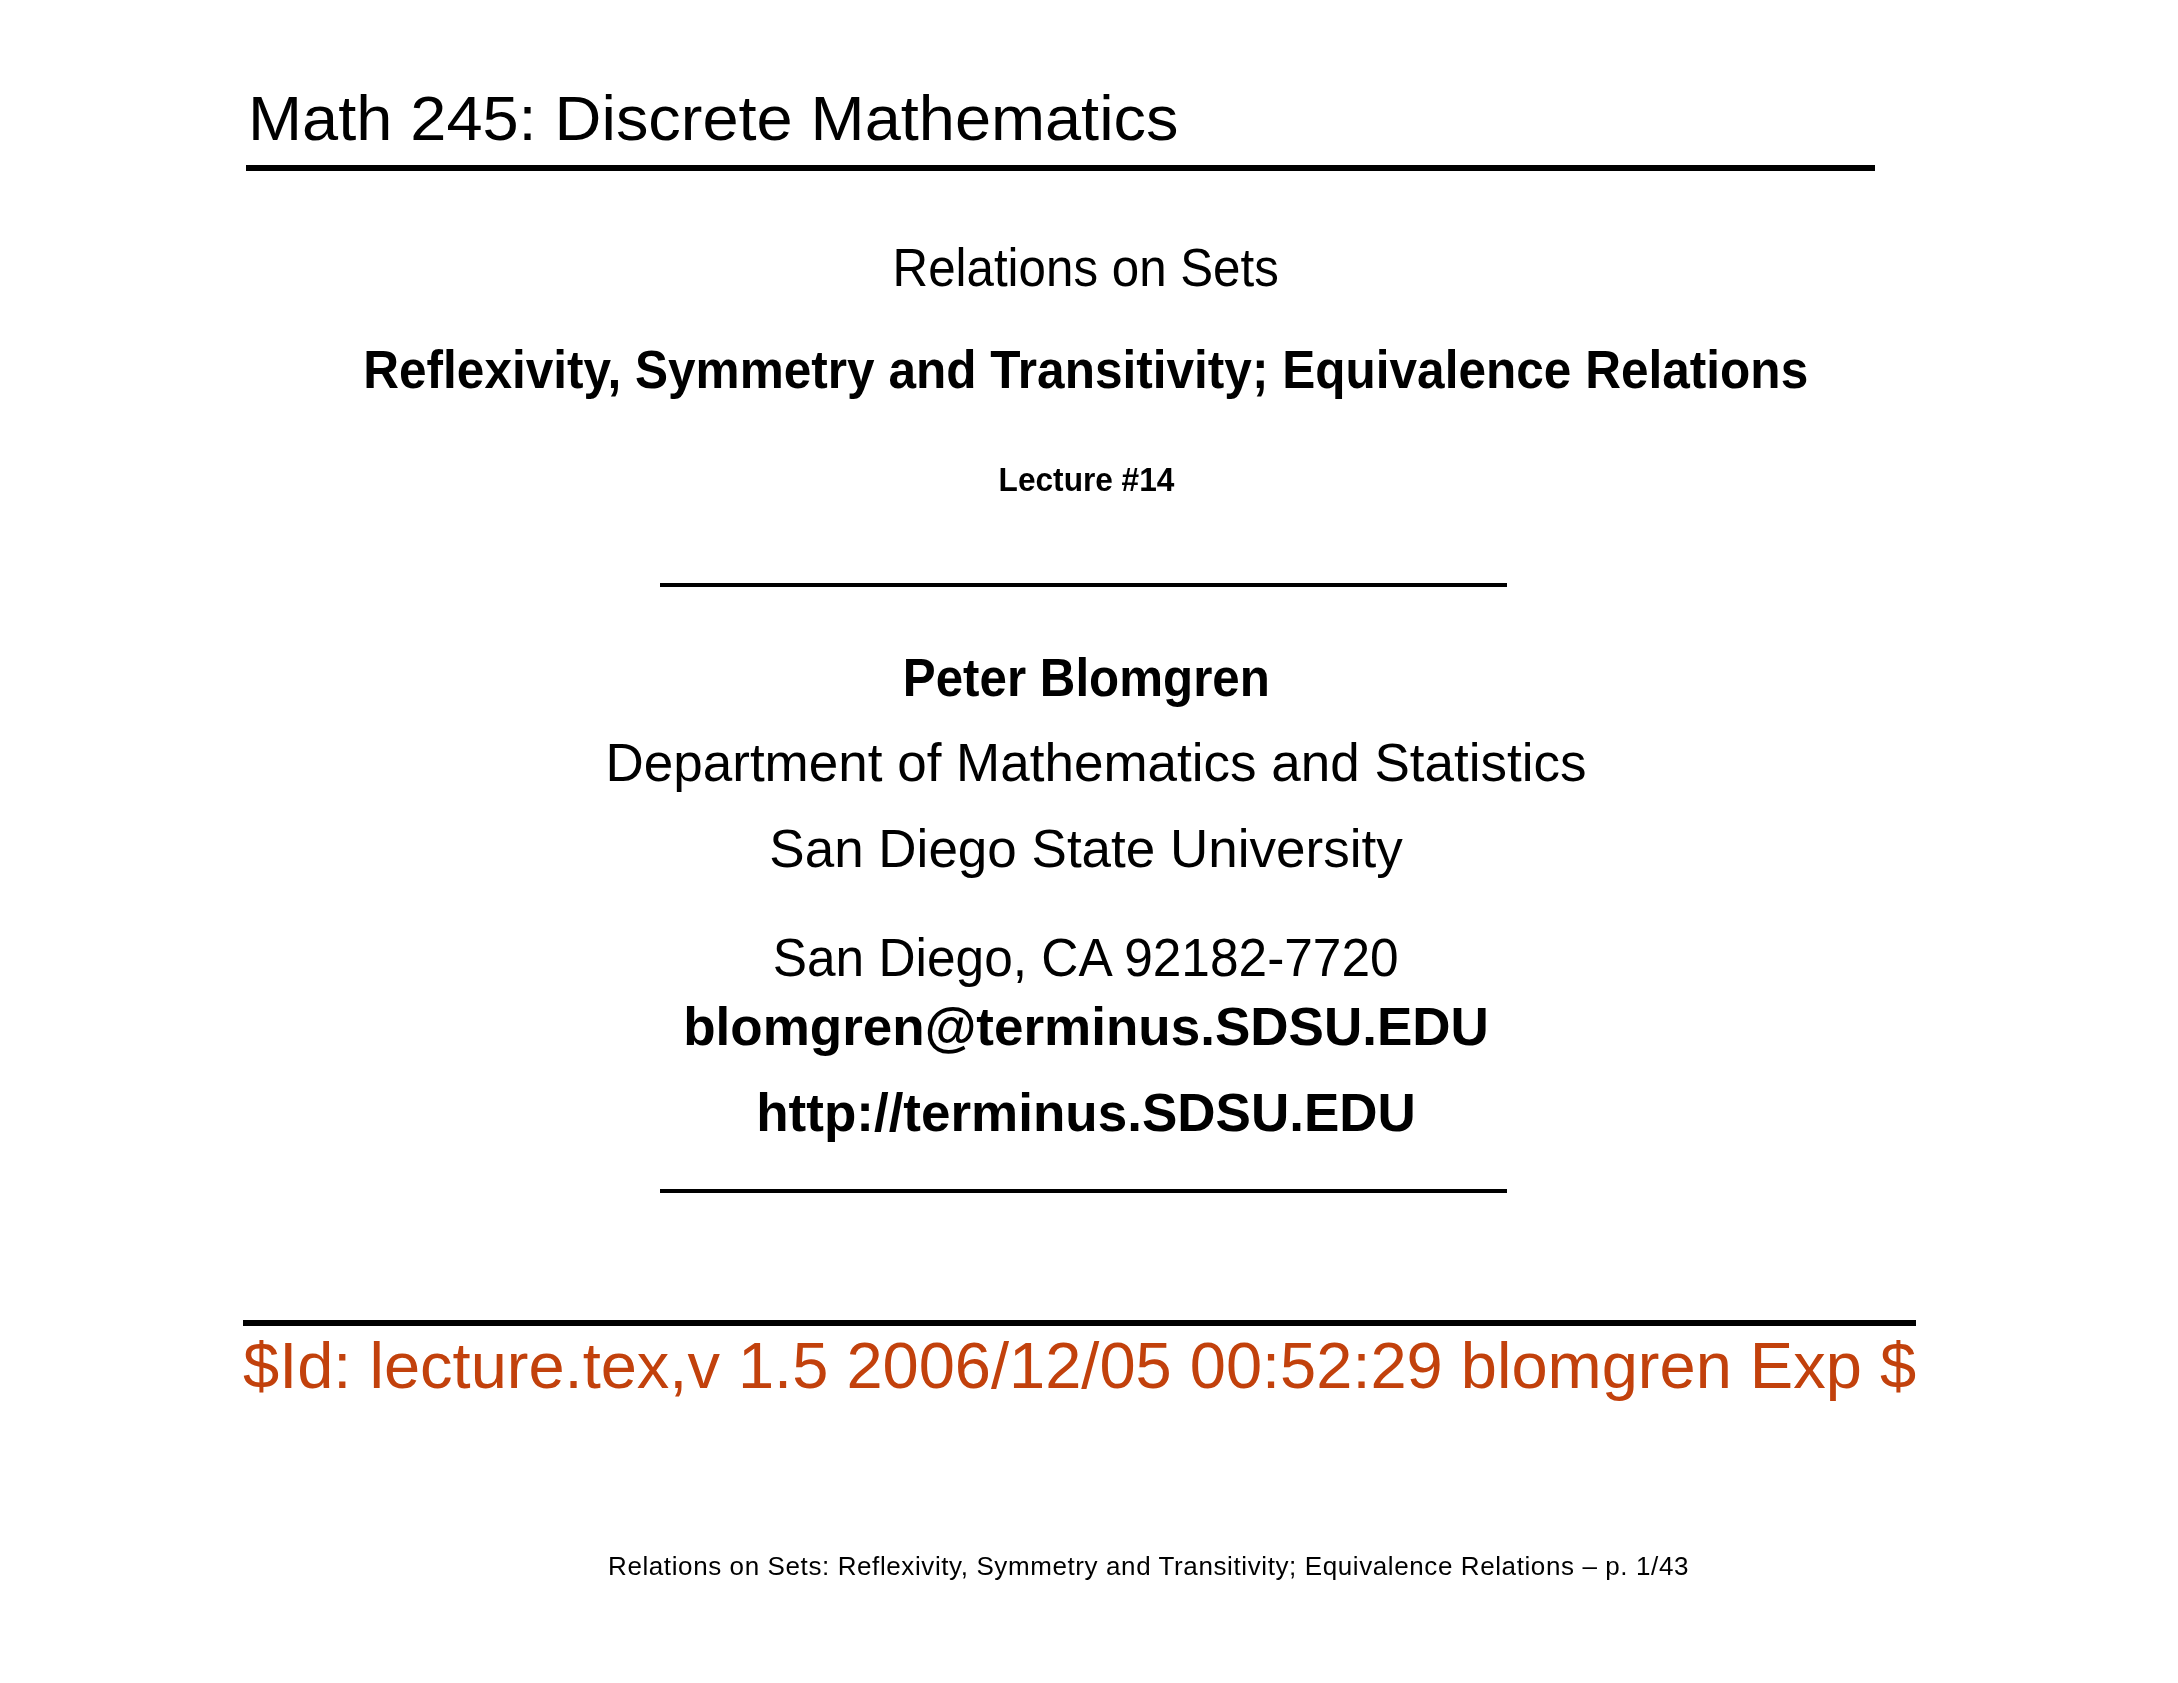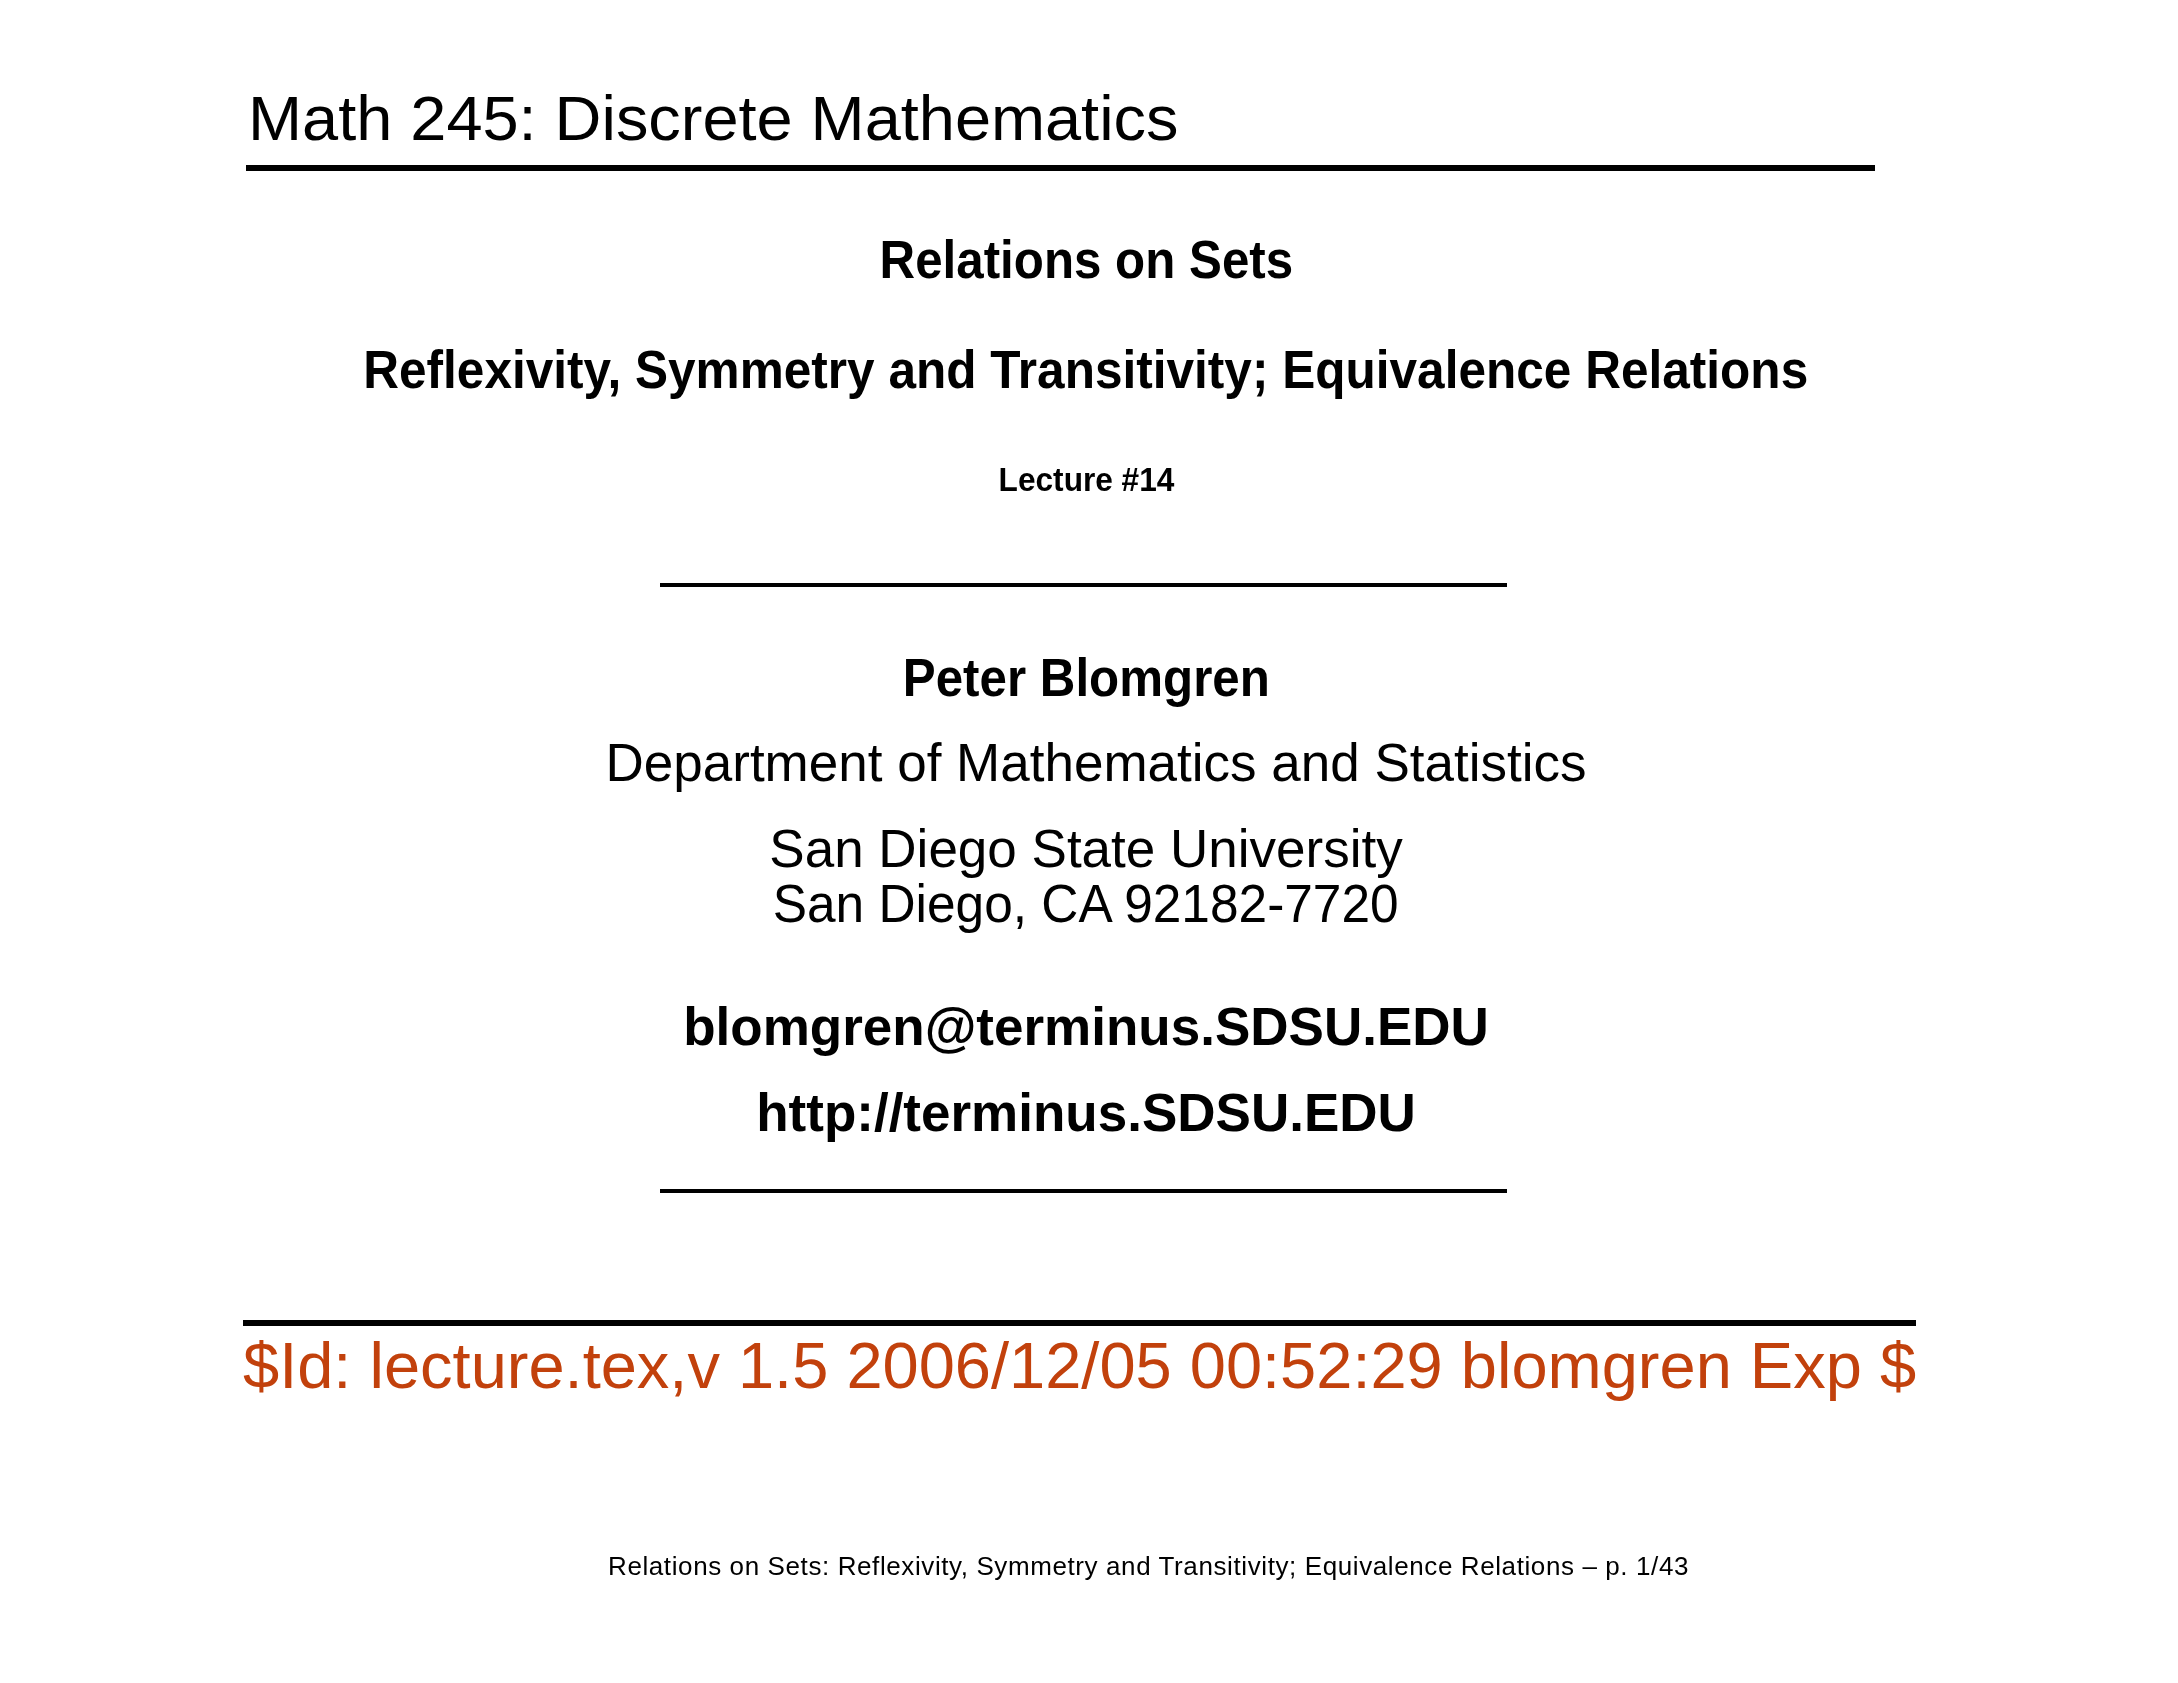--- a/index.html
+++ b/index.html
@@ -36,36 +36,36 @@
     left: 248px;
     top: 81px;
     font-size: 63px;
     line-height: 75px;
     font-weight: normal;
     transform-origin: 0 50%;
     transform: scaleX(1.03);
   }
   #header-rule { left: 246px; top: 165px; width: 1629px; height: 6px; }
 
-  #subtitle-1 { top: 228px; font-size: 53px; line-height: 63px; font-weight: bold; }
+  #subtitle-1 { top: 236px; font-size: 53px; line-height: 63px; font-weight: normal; }
   #subtitle-1 > span { transform: scaleX(0.93); }
   #subtitle-2 { top: 338px; font-size: 53px; line-height: 63px; font-weight: bold; }
   #subtitle-2 > span { transform: scaleX(0.935); }
   #lecture-number { top: 448px; font-size: 34px; line-height: 63px; font-weight: bold; }
   #lecture-number > span { transform: scaleX(0.93); }
 
   #rule-upper { left: 660px; top: 583px; width: 847px; height: 4px; }
 
   #author-name { top: 646px; font-size: 53px; line-height: 63px; font-weight: bold; }
   #author-name > span { transform: scaleX(0.93); }
   #department { top: 731px; font-size: 53px; line-height: 63px; padding-left: 10px; }
   #department > span { transform: scaleX(1.0); }
   #university { top: 817px; font-size: 53px; line-height: 63px; }
   #university > span { transform: scaleX(1.0); }
-  #address { top: 872px; font-size: 53px; line-height: 63px; }
+  #address { top: 926px; font-size: 53px; line-height: 63px; }
   #address > span { transform: scaleX(0.97); }
 
   #email { top: 996px; font-size: 53px; line-height: 61px; font-weight: bold; }
   #url { top: 1082px; font-size: 53px; line-height: 61px; font-weight: bold; }
 
   #rule-lower { left: 660px; top: 1189px; width: 847px; height: 4px; }
 
   #footer-rule { left: 243px; top: 1320px; width: 1673px; height: 6px; }
   #rcs-id {
     left: 243px;

